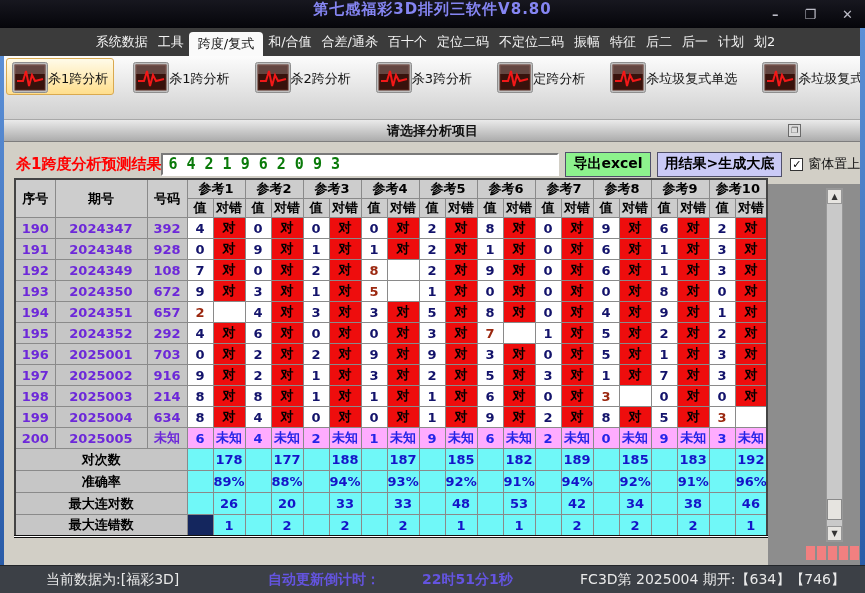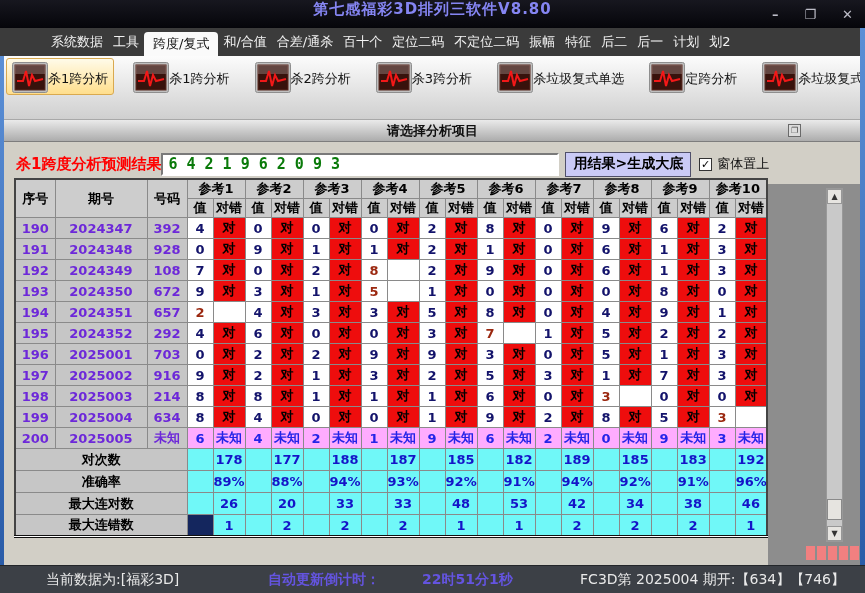--- a/index.html
+++ b/index.html
@@ -7,21 +7,21 @@
   body { font-family:"DejaVu Sans",sans-serif; }
   .window { position:relative; width:865px; height:593px; background:#8F8F8F; overflow:hidden; }
 
   
   .titlebar { height:28px; background:linear-gradient(#17171f,#05050a); display:flex; align-items:flex-start; justify-content:center; position:relative; }
   .title { color:#8585F2; font-size:15px; font-weight:bold; letter-spacing:1px; }
   .win-controls { position:absolute; right:12px; top:0; height:100%; display:flex; align-items:center; gap:26px; color:#BDBDC8; font-size:13px; font-weight:bold; }
   .win-btn { cursor:default; line-height:1; }
 
   
-  .menubar { height:28px; background:#3B3B3B; display:flex; align-items:stretch; justify-content:flex-start; padding:0 40px 0 46px; }
+  .menubar { height:28px; background:#3B3B3B; display:flex; align-items:stretch; justify-content:center; padding:0 40px 0 46px; }
   .menu-item { color:#F2F2F2; font-size:13px; display:flex; align-items:center; padding:0 5px; white-space:nowrap; }
   .menu-item.selected { background:#FAFAFA; color:#111; margin-top:4px; border-radius:4px 4px 0 0; padding:0 9px; }
 
   
   .toolbar { height:64px; background:linear-gradient(#FCFCFC,#CFCFCF); display:flex; align-items:flex-start; padding:2px 4px 0 6px; gap:13px; border-bottom:1px solid #A8A8A8; }
   .tool { display:flex; flex-direction:row; align-items:center; padding:3px 5px 1px; border:1px solid transparent; border-radius:3px; }
   .tool.selected { background:linear-gradient(#FFFBE9,#FFDE8C); border-color:#D9A94F; }
   .tool-icon { display:block; height:31px; }
   .tool-label { font-size:13px; color:#111; margin-top:2px; white-space:nowrap; }
 
@@ -148,30 +148,30 @@
           </svg></span>
         <div class="tool-label">杀3跨分析</div>
       </div>
       <div class="tool">
         <span class="tool-icon"><svg width="36" height="31" viewBox="0 0 36 31">
             <rect x="0.5" y="0.5" width="35" height="30" rx="2" fill="#BFBFBF" stroke="#8E8E8E"></rect>
             <rect x="3" y="3" width="30" height="25" fill="#38120C" stroke="#5A2A20"></rect>
             <rect x="3" y="3" width="30" height="9" fill="rgba(255,255,255,0.22)"></rect>
             <polyline points="5,19 11,19 14,9 17,24 20,13 23,19 31,17" fill="none" stroke="#F21818" stroke-width="2"></polyline>
           </svg></span>
+        <div class="tool-label">定跨分析</div>
+      </div>
+      <div class="tool">
+        <span class="tool-icon"><svg width="36" height="31" viewBox="0 0 36 31">
+            <rect x="0.5" y="0.5" width="35" height="30" rx="2" fill="#BFBFBF" stroke="#8E8E8E"></rect>
+            <rect x="3" y="3" width="30" height="25" fill="#38120C" stroke="#5A2A20"></rect>
+            <rect x="3" y="3" width="30" height="9" fill="rgba(255,255,255,0.22)"></rect>
+            <polyline points="5,19 11,19 14,9 17,24 20,13 23,19 31,17" fill="none" stroke="#F21818" stroke-width="2"></polyline>
+          </svg></span>
         <div class="tool-label">杀垃圾复式单选</div>
-      </div>
-      <div class="tool">
-        <span class="tool-icon"><svg width="36" height="31" viewBox="0 0 36 31">
-            <rect x="0.5" y="0.5" width="35" height="30" rx="2" fill="#BFBFBF" stroke="#8E8E8E"></rect>
-            <rect x="3" y="3" width="30" height="25" fill="#38120C" stroke="#5A2A20"></rect>
-            <rect x="3" y="3" width="30" height="9" fill="rgba(255,255,255,0.22)"></rect>
-            <polyline points="5,19 11,19 14,9 17,24 20,13 23,19 31,17" fill="none" stroke="#F21818" stroke-width="2"></polyline>
-          </svg></span>
-        <div class="tool-label">定跨分析</div>
       </div>
       <div class="tool">
         <span class="tool-icon"><svg width="36" height="31" viewBox="0 0 36 31">
             <rect x="0.5" y="0.5" width="35" height="30" rx="2" fill="#BFBFBF" stroke="#8E8E8E"></rect>
             <rect x="3" y="3" width="30" height="25" fill="#38120C" stroke="#5A2A20"></rect>
             <rect x="3" y="3" width="30" height="9" fill="rgba(255,255,255,0.22)"></rect>
             <polyline points="5,19 11,19 14,9 17,24 20,13 23,19 31,17" fill="none" stroke="#F21818" stroke-width="2"></polyline>
           </svg></span>
         <div class="tool-label">杀垃圾复式组选</div>
       </div>
@@ -199,20 +199,21 @@
     <span>请选择分析项目</span>
     <span class="prompt-icon">❐</span>
   </div>
 
   <div class="content">
     <div class="gray-zone"></div>
 
     <div class="result-row">
       <span class="result-label">杀1跨度分析预测结果</span>
       <input class="result-input" type="text" value="6 4 2 1 9 6 2 0 9 3" style="">
+      <div class="btn green">导出excel</div>
       <div class="btn purple">用结果&gt;生成大底</div>
       <div class="topmost">
         <span class="checkbox">✓</span>
         <span>窗体置上</span>
       </div>
     </div>
 
     <table class="grid" id="grid">
         <colgroup>
           <col style="width: 40px;">

